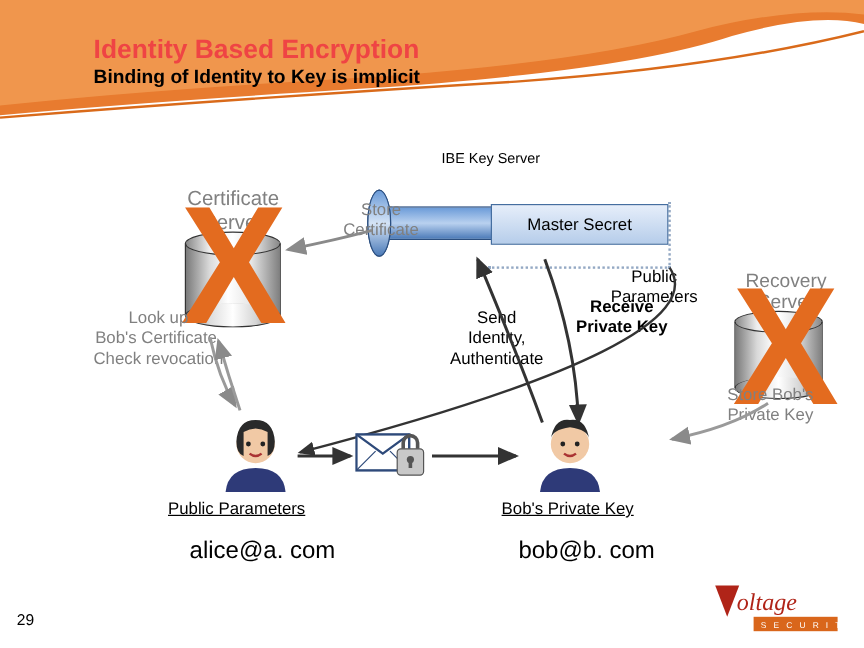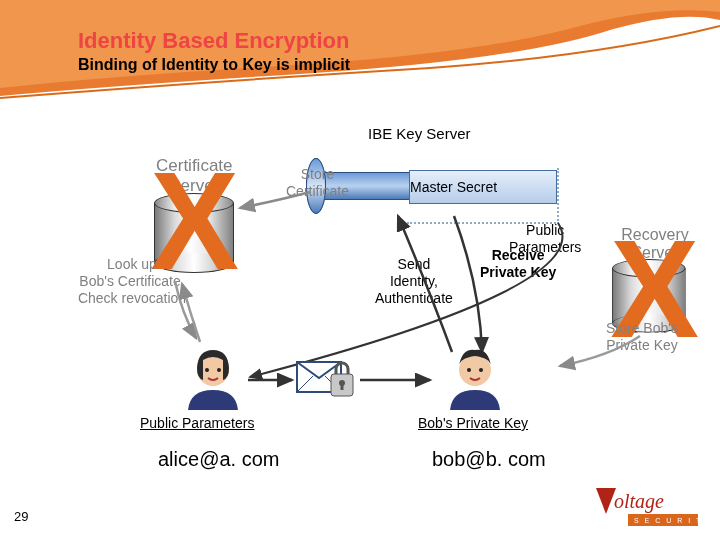--- a/index.html
+++ b/index.html
@@ -7,21 +7,21 @@
     width: 720px; height: 540px;
     font-family: Arial, Helvetica, sans-serif;
     background: #fff; position: relative; overflow: hidden;
   }
   .header-curve {
     position: absolute; top: 0; left: 0; width: 720px; height: 100px;
   }
   .header-curve svg { width: 720px; height: 100px; display:block; }
   .title { position: absolute; top: 28px; left: 78px; font-size: 22px; font-weight: bold; color: #ef4444; }
   .subtitle { position: absolute; top: 56px; left: 78px; font-size: 16px; font-weight: bold; color: #000; }
-  .key-server-title { position:absolute; top:125px; left:368px; font-size:15px; }
+  .key-server-title { position:absolute; top:125px; left:368px; font-size:12px; }
   .cert-server-label {
     position:absolute; top:156px; left:156px; color:#808080; font-size:17px; text-align:center; line-height:1.15;
   }
   .recovery-label {
     position:absolute; top:226px; left:600px; color:#808080; font-size:16px; text-align:center; line-height:1.15; width:110px;
   }
   .cylinder { position:absolute; }
   .cylinder .body {
     position:absolute; left:0; top:10px; width:80px; height:60px;
     background: linear-gradient(to right, #7a7a7a 0%, #d9d9d9 25%, #ffffff 45%, #e5e5e5 70%, #808080 100%);
@@ -43,21 +43,21 @@
   }
   .cylinder.ibe .cap {
     position:absolute; top:0; width:20px; height:56px; border-radius:50%;
     background: linear-gradient(to bottom, #6b9bd8, #d5e4f6, #4c7bb8);
     border:1px solid #2b4f80;
   }
   .cylinder.ibe .cap.right { right:-10px; }
   .master-secret-box {
     position:absolute; top:170px; left:409px; width:148px; height:34px;
     background: linear-gradient(to bottom, #e6eefa, #b6cdea); border:1px solid #456ea0;
-    display:flex; align-items:center; justify-content:flex-start; font-size:14px;
+    display:flex; align-items:center; justify-content:center; font-size:14px;
   }
   .master-secret-box-dash {
     position:absolute; top:168px; left:407px; width:152px; height:56px;
     border:2px dotted #94a9c4; border-left:none; border-top:none;
   }
   .label { position:absolute; font-size:14px; line-height:1.2; }
   .label.gray { color:#808080; }
   .bigx {
     position:absolute; font-size:140px; font-weight:bold; color:#e36b1f; font-family: Arial, sans-serif;
     transform:scaleX(0.95);

